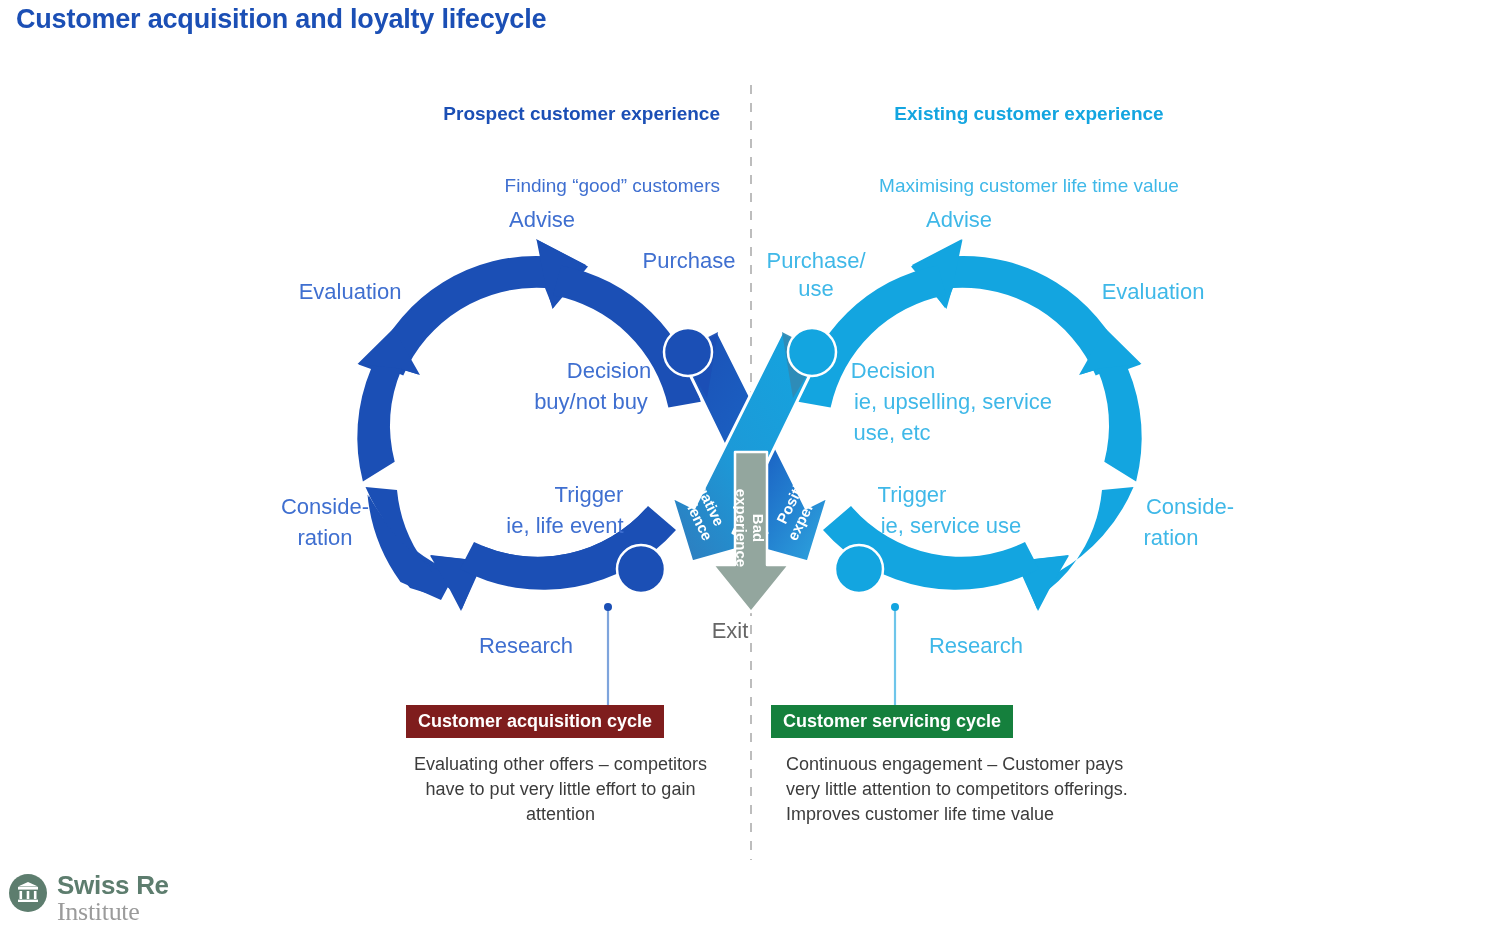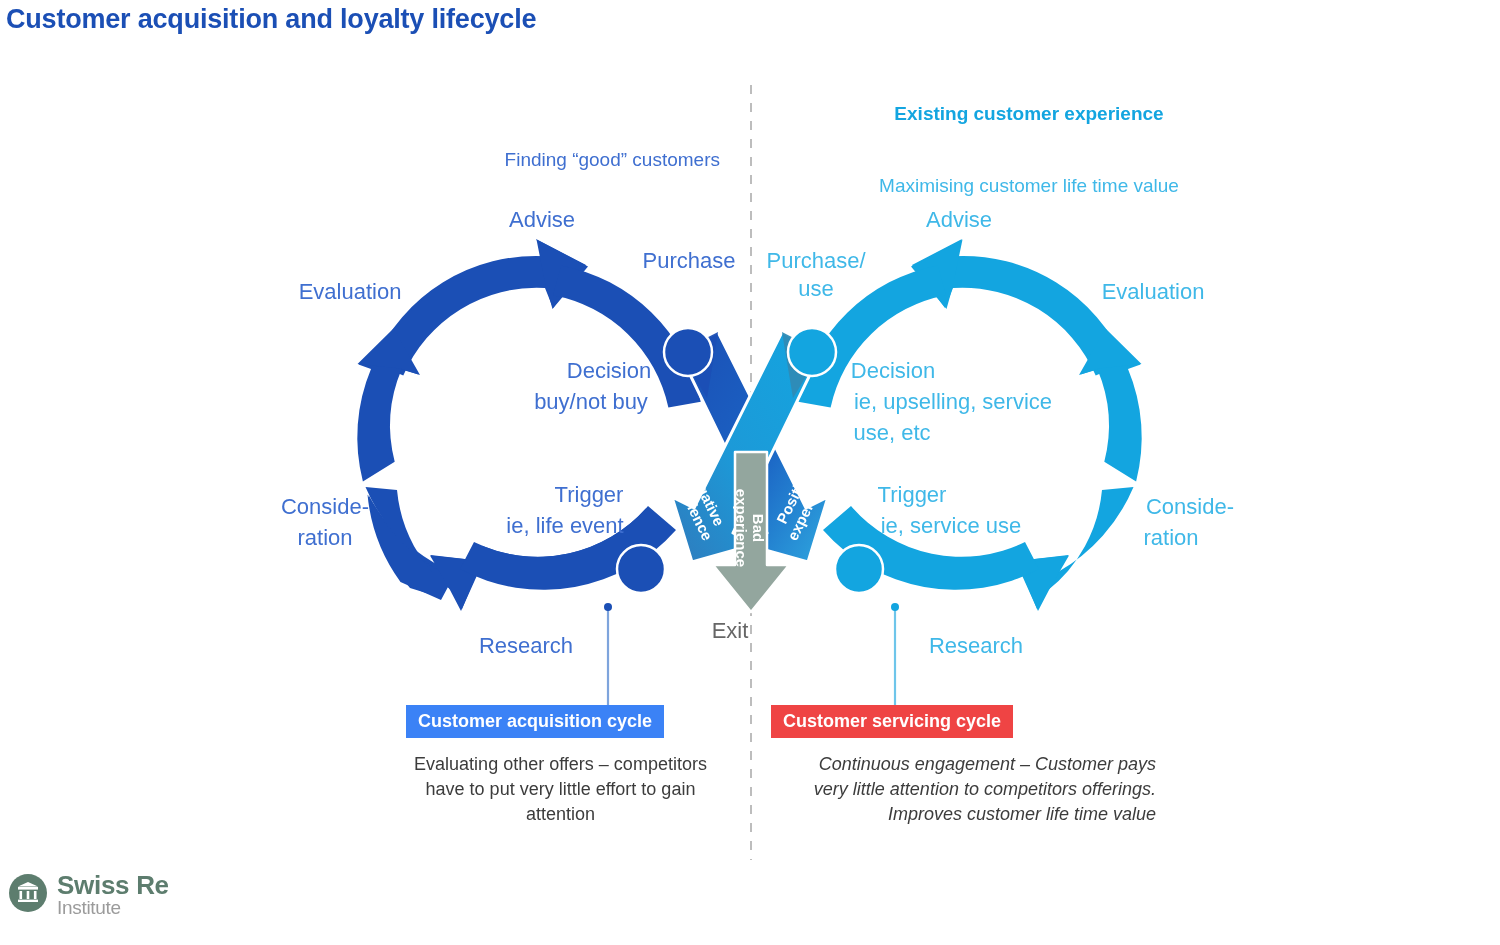--- a/index.html
+++ b/index.html
@@ -2,58 +2,59 @@
 <html><head>
 <meta charset="utf-8">
 <style>
   html,body{margin:0;padding:0;}
   body{
     width:1500px;height:945px;background:#ffffff;
     font-family:"Liberation Sans","DejaVu Sans",sans-serif;
     position:relative;overflow:hidden;
   }
   #page-title{
-    position:absolute;left:6px;top:4px;
+    position:absolute;left:16px;top:4px;
     font-size:27px;font-weight:bold;color:#1b4fb5;
     letter-spacing:-0.2px;
   }
   .hdr{position:absolute;}
   .hdr .l1{font-size:19px;font-weight:bold;line-height:26px;}
   .hdr .l2{font-size:19px;line-height:26px;margin-top:46px;}
   #hdr-left{left:300px;top:101px;width:420px;text-align:right;color:#1b4fb5;}
   #hdr-left .l2{color:#3f6fd0;}
   #hdr-right{left:789px;top:101px;width:480px;text-align:center;color:#13a5e0;}
   #hdr-right .l2{color:#3fb8e8;}
 
   svg#diagram{position:absolute;left:0;top:0;width:1500px;height:945px;}
 
   .cyc-label{
     position:absolute;font-size:18px;color:#fff;font-weight:bold;
     padding:6px 12px 7px 12px;white-space:nowrap;line-height:20px;
   }
-  #acq-label{left:406px;top:705px;background:#3b82f6;}
-  #srv-label{left:771px;top:705px;background:#ef4444;}
+  #acq-label{left:406px;top:705px;background:#7f1d1d;}
+  #srv-label{left:771px;top:705px;background:#15803d;}
 
   .cyc-desc{position:absolute;font-size:18px;line-height:25px;color:#3c3c3c;}
   #acq-desc{left:398px;top:752px;width:325px;text-align:center;}
-  #srv-desc{left:786px;top:752px;width:370px;text-align:right;font-style:italic;}
+  #srv-desc{left:786px;top:752px;width:370px;text-align:left;}
 
   
   #logo{position:absolute;left:9px;top:872px;width:260px;height:70px;}
   #logo .mark{position:absolute;left:0;top:2px;width:38px;height:38px;border-radius:50%;background:#5d7d6e;}
   #logo .mark svg{position:absolute;left:0;top:0;}
   #logo .w1{position:absolute;left:48px;top:-2px;font-size:26px;font-weight:bold;color:#5d7d6e;letter-spacing:-0.3px;}
-  #logo .w2{position:absolute;left:48px;top:25px;font-size:19px;color:#9b9b9b;letter-spacing:-0.3px;}
+  #logo .w2{position:absolute;left:48px;top:25px;font-size:26px;color:#9b9b9b;letter-spacing:-0.3px;font-family:Liberation Serif, serif;}
 </style>
 </head>
 <body>
 
 <div id="page-title">Customer acquisition and loyalty lifecycle</div>
 
 <div class="hdr" id="hdr-left">
+  <div class="l1">Prospect customer experience</div>
   <div class="l2">Finding “good” customers</div>
 </div>
 
 <div class="hdr" id="hdr-right">
   <div class="l1">Existing customer experience</div>
   <div class="l2">Maximising customer life time value</div>
 </div>
 
 <svg id="diagram" viewBox="0 0 1500 945">
   <defs>

